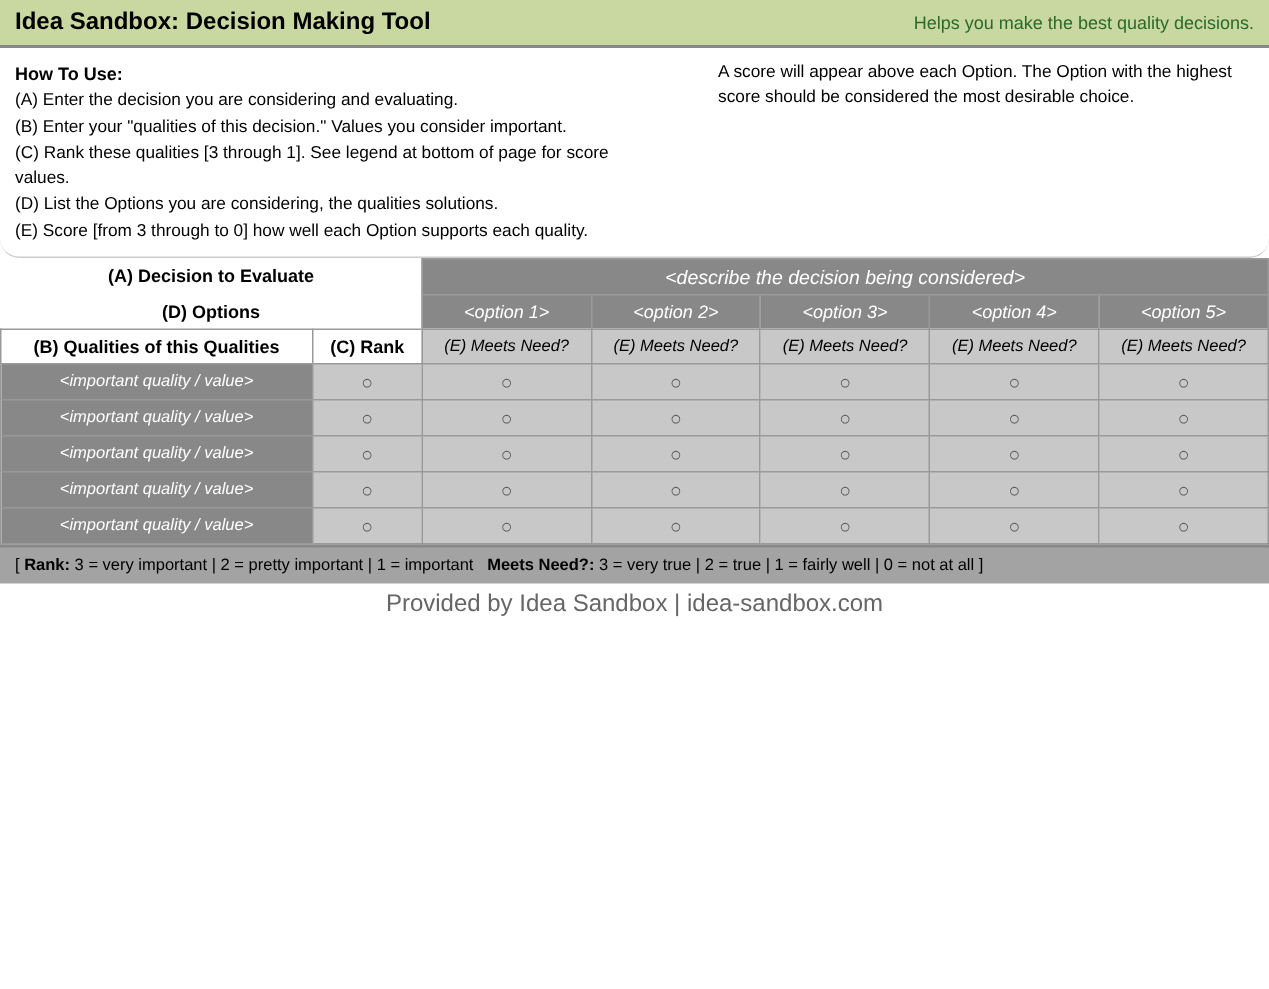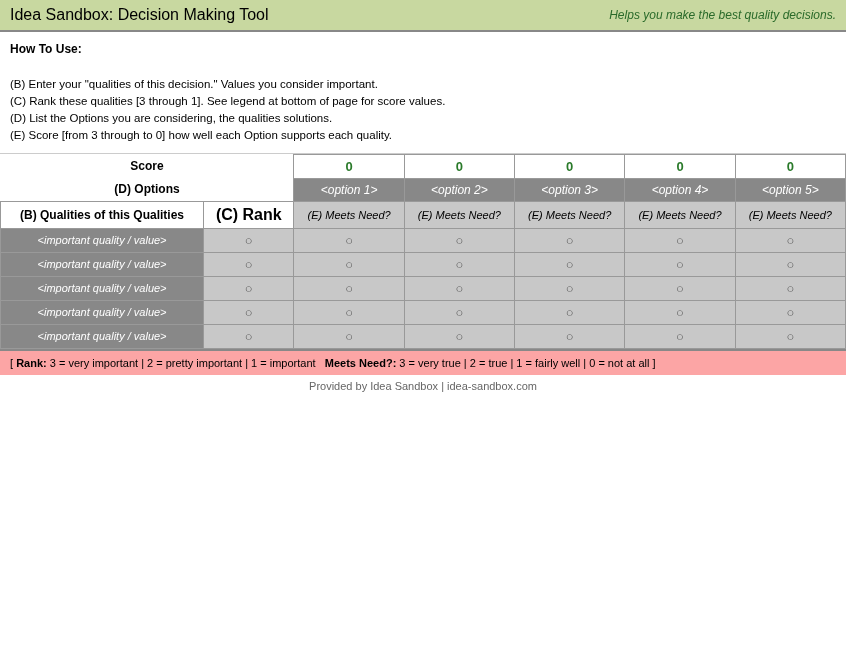--- a/index.html
+++ b/index.html
@@ -14,33 +14,33 @@
     #header {
       background: #c8d8a0;
       border-bottom: 2px solid #888;
       padding: 6px 10px;
       display: flex;
       justify-content: space-between;
       align-items: center;
     }
     #header-title {
       font-size: 16px;
-      font-weight: normal;
+      font-weight: bold;
       color: #000;
     }
     #header-tagline {
-      font-style: italic;
       font-size: 12px;
       color: #2a6a2a;
     }
     #how-to-use {
       padding: 8px 10px;
       display: flex;
       gap: 20px;
       border-bottom: 1px solid #ccc;
+      border-radius: 13px;
     }
     #how-to-left {
       flex: 1.2;
       font-size: 11.5px;
       line-height: 1.5;
     }
     #how-to-right {
       flex: 1;
       font-size: 11.5px;
       line-height: 1.5;
@@ -103,21 +103,21 @@
     .header-qualities {
       background: #fff !important;
       font-weight: bold;
       font-size: 12px;
       text-align: center;
       border: 1px solid #999;
     }
     .header-rank {
       background: #fff !important;
       font-weight: bold;
-      font-size: 16px;
+      font-size: 12px;
       text-align: center;
       border: 1px solid #999;
     }
     .meets-need-cell {
       background: #c8c8c8 !important;
       font-style: italic;
       font-size: 11px;
       margin-left: 36px;
     }
     .quality-cell {
@@ -131,64 +131,63 @@
       background: #c8c8c8 !important;
       color: #555;
       font-size: 13px;
     }
     .data-cell {
       background: #c8c8c8 !important;
       color: #555;
       font-size: 13px;
     }
     #footer-legend {
-      background: #fca5a5;
+      background: #a3a3a3;
       border-top: 2px solid #888;
       padding: 6px 10px;
       font-size: 11px;
       color: #000;
     }
     #footer-credit {
       text-align: center;
-      font-size: 11px;
+      font-size: 16px;
       color: #666;
       padding: 5px 10px 8px;
     }
   </style>
 </head>
 <body>
 
 <div id="header">
   <span id="header-title">Idea Sandbox: Decision Making Tool</span>
   <span id="header-tagline">Helps you make the best quality decisions.</span>
 </div>
 
 <div id="how-to-use">
   <div id="how-to-left">
     <b>How To Use:</b><br>
-    <br>
+    <span>(A) Enter the decision you are considering and evaluating.</span><br>
     <span>(B) Enter your "qualities of this decision." Values you consider important.</span><br>
     <span>(C) Rank these qualities [3 through 1]. See legend at bottom of page for score values.</span><br>
     <span>(D) List the Options you are considering, the qualities solutions.</span><br>
     <span>(E) Score [from 3 through to 0] how well each Option supports each quality.</span>
   </div>
+  <div id="how-to-right">
+    <span>A score will appear above each Option. The Option with the highest score should be considered the most desirable choice.</span>
+  </div>
 </div>
 
 <table id="main-table">
 
   <tbody>
-
-  <tr>
-    <td class="score-label" colspan="2">Score</td>
-    <td class="score-value">0</td>
-    <td class="score-value">0</td>
-    <td class="score-value">0</td>
-    <td class="score-value">0</td>
-    <td class="score-value">0</td>
-  </tr>
+      <tr>
+    <td class="decision-label" colspan="2">(A) Decision to Evaluate</td>
+    <td class="decision-input" colspan="5">&lt;describe the decision being considered&gt;</td>
+  </tr>
+
 
   <tr>
     <td class="options-label" colspan="2">(D) Options</td>
     <td class="option-cell">&lt;option 1&gt;</td>
     <td class="option-cell">&lt;option 2&gt;</td>
     <td class="option-cell">&lt;option 3&gt;</td>
     <td class="option-cell">&lt;option 4&gt;</td>
     <td class="option-cell">&lt;option 5&gt;</td>
   </tr>
 

